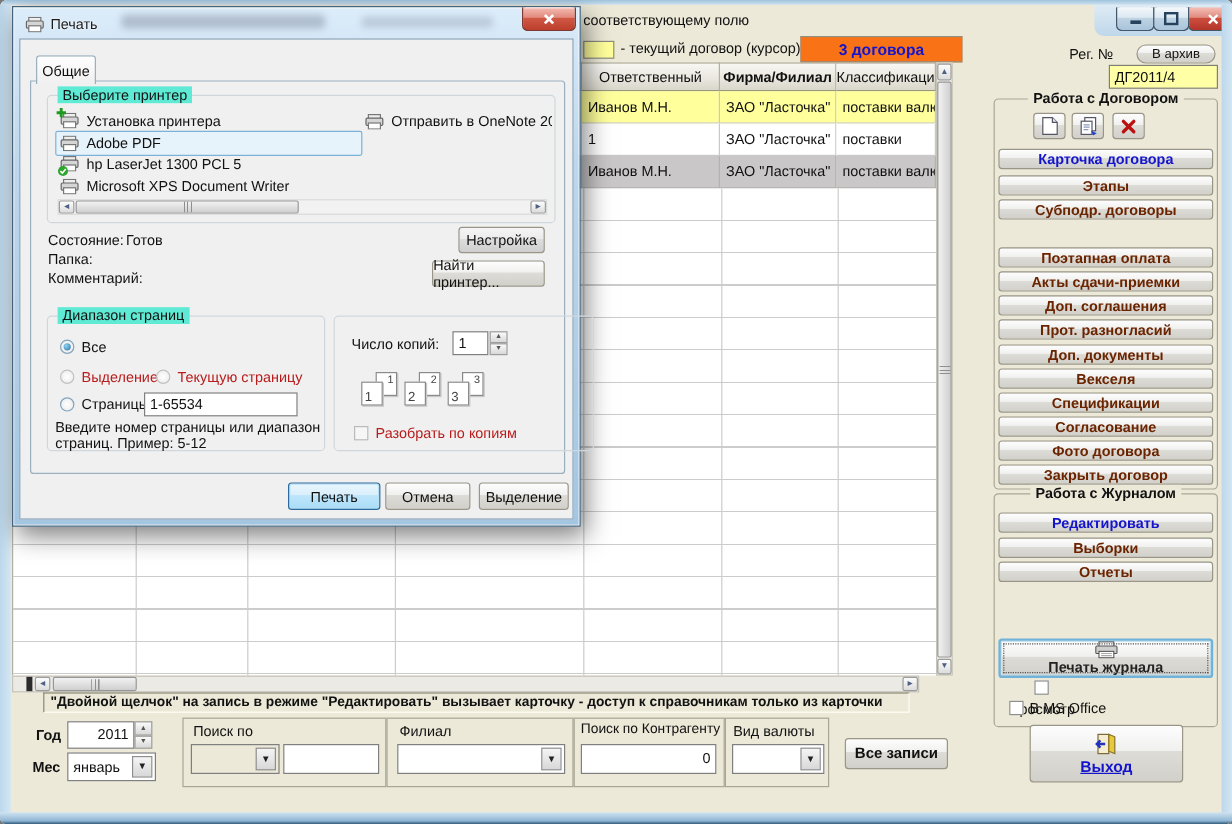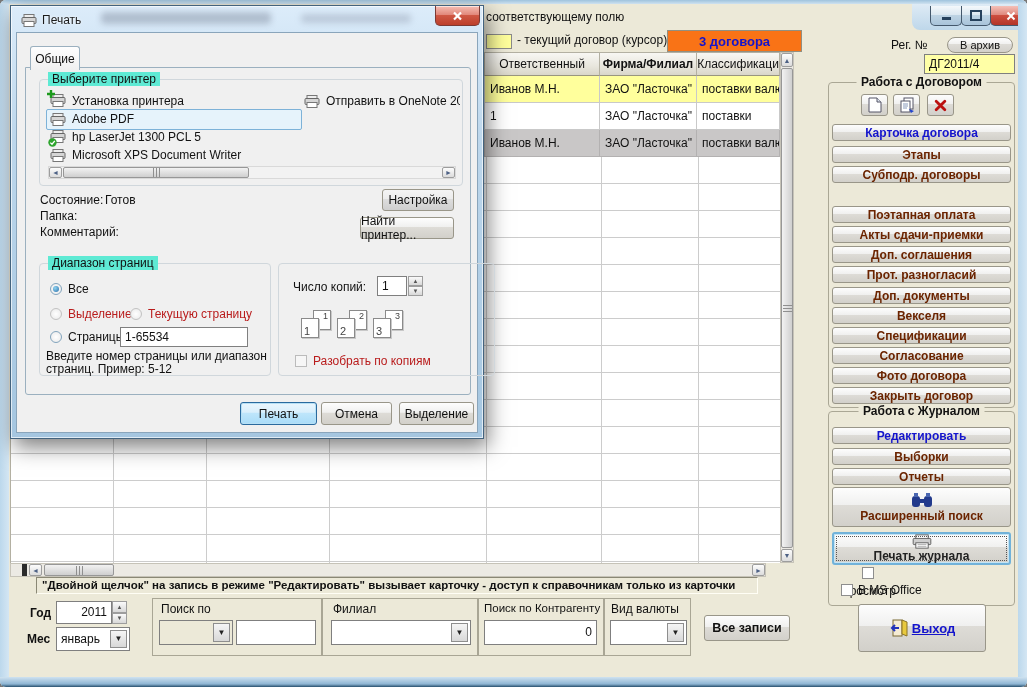--- a/index.html
+++ b/index.html
@@ -221,30 +221,20 @@
   <div class="a btn7 side-btn" style="top:367px;">Фото договора</div>
   <div class="a btn7 side-btn" style="top:387px;">Закрыть договор</div>
 
   <div class="a grp" style="left:828px;top:411px;width:187px;height:195px;">
     <div class="grp-lbl">Работа с Журналом</div>
   </div>
   <div class="a btn7 side-btn blue" style="top:427px;">Редактировать</div>
   <div class="a btn7 side-btn" style="top:448px;">Выборки</div>
   <div class="a btn7 side-btn" style="top:468px;">Отчеты</div>
 
-  <div class="a btn7" style="left:832px;top:487px;width:179px;height:40px;flex-direction:column;gap:1px;font-weight:bold;color:#6b2400;">
-    <svg width="22" height="16" viewBox="0 0 22 16">
-        <rect x="1" y="4" width="8" height="11" rx="3" fill="#223a8c"></rect>
-        <rect x="13" y="4" width="8" height="11" rx="3" fill="#223a8c"></rect>
-        <rect x="8" y="7" width="6" height="4" fill="#223a8c"></rect>
-        <rect x="3" y="1" width="4" height="4" fill="#4a66b0"></rect>
-        <rect x="15" y="1" width="4" height="4" fill="#4a66b0"></rect>
-      </svg>
-    <span>Расширенный поиск</span>
-  </div>
 
   <div class="a btn7 focus-glow dotted" style="left:832px;top:532px;width:179px;height:33px;flex-direction:column;gap:0;font-weight:bold;color:#222;">
     <svg width="22" height="15" viewBox="0 0 24 17">
         <rect x="5" y="1" width="14" height="5" fill="#fff" stroke="#555"></rect>
         <rect x="2" y="5" width="20" height="7" rx="1" fill="#cfcfcf" stroke="#555"></rect>
         <rect x="5" y="10" width="14" height="6" fill="#fff" stroke="#555"></rect>
         <path d="M7 12 h10 M7 14 h10" stroke="#aaa" fill="none"></path>
       </svg>
     <span>Печать журнала</span>
   </div>
@@ -294,21 +284,21 @@
 
   <div class="a fgrp" style="left:604px;top:598px;width:87px;height:58px;">
     <div class="a" style="left:6px;top:3px;white-space:nowrap;">Вид валюты</div>
     <div class="a field" style="left:5px;top:21px;width:77px;height:25px;">
       <span class="combo-arr">▼</span>
     </div>
   </div>
 
   <div class="a btn7" style="left:704px;top:615px;width:86px;height:26px;font-weight:bold;font-size:12.5px;">Все записи</div>
 
-  <div class="a btn7" style="left:858px;top:604px;width:128px;height:48px;flex-direction:row;gap:1px;">
+  <div class="a btn7" style="left:858px;top:604px;width:128px;height:48px;flex-direction:column;gap:1px;">
     <svg width="22" height="20" viewBox="0 0 22 20">
         <rect x="4" y="2" width="9" height="16" fill="#f5ecd4" stroke="#7a6a35"></rect>
         <path d="M13 2 L18 4 V18 L13 16 Z" fill="#e8c93e" stroke="#8a7325"></path>
         <path d="M10 10 H3 M6 7 L3 10 L6 13" stroke="#2233bb" stroke-width="2" fill="none"></path>
       </svg>
     <span style="color:#1414cc;font-weight:bold;text-decoration:underline;font-size:13px;">Выход</span>
   </div>
 
   <div class="a fr fr-left"></div>
   <div class="a fr fr-right"></div>

